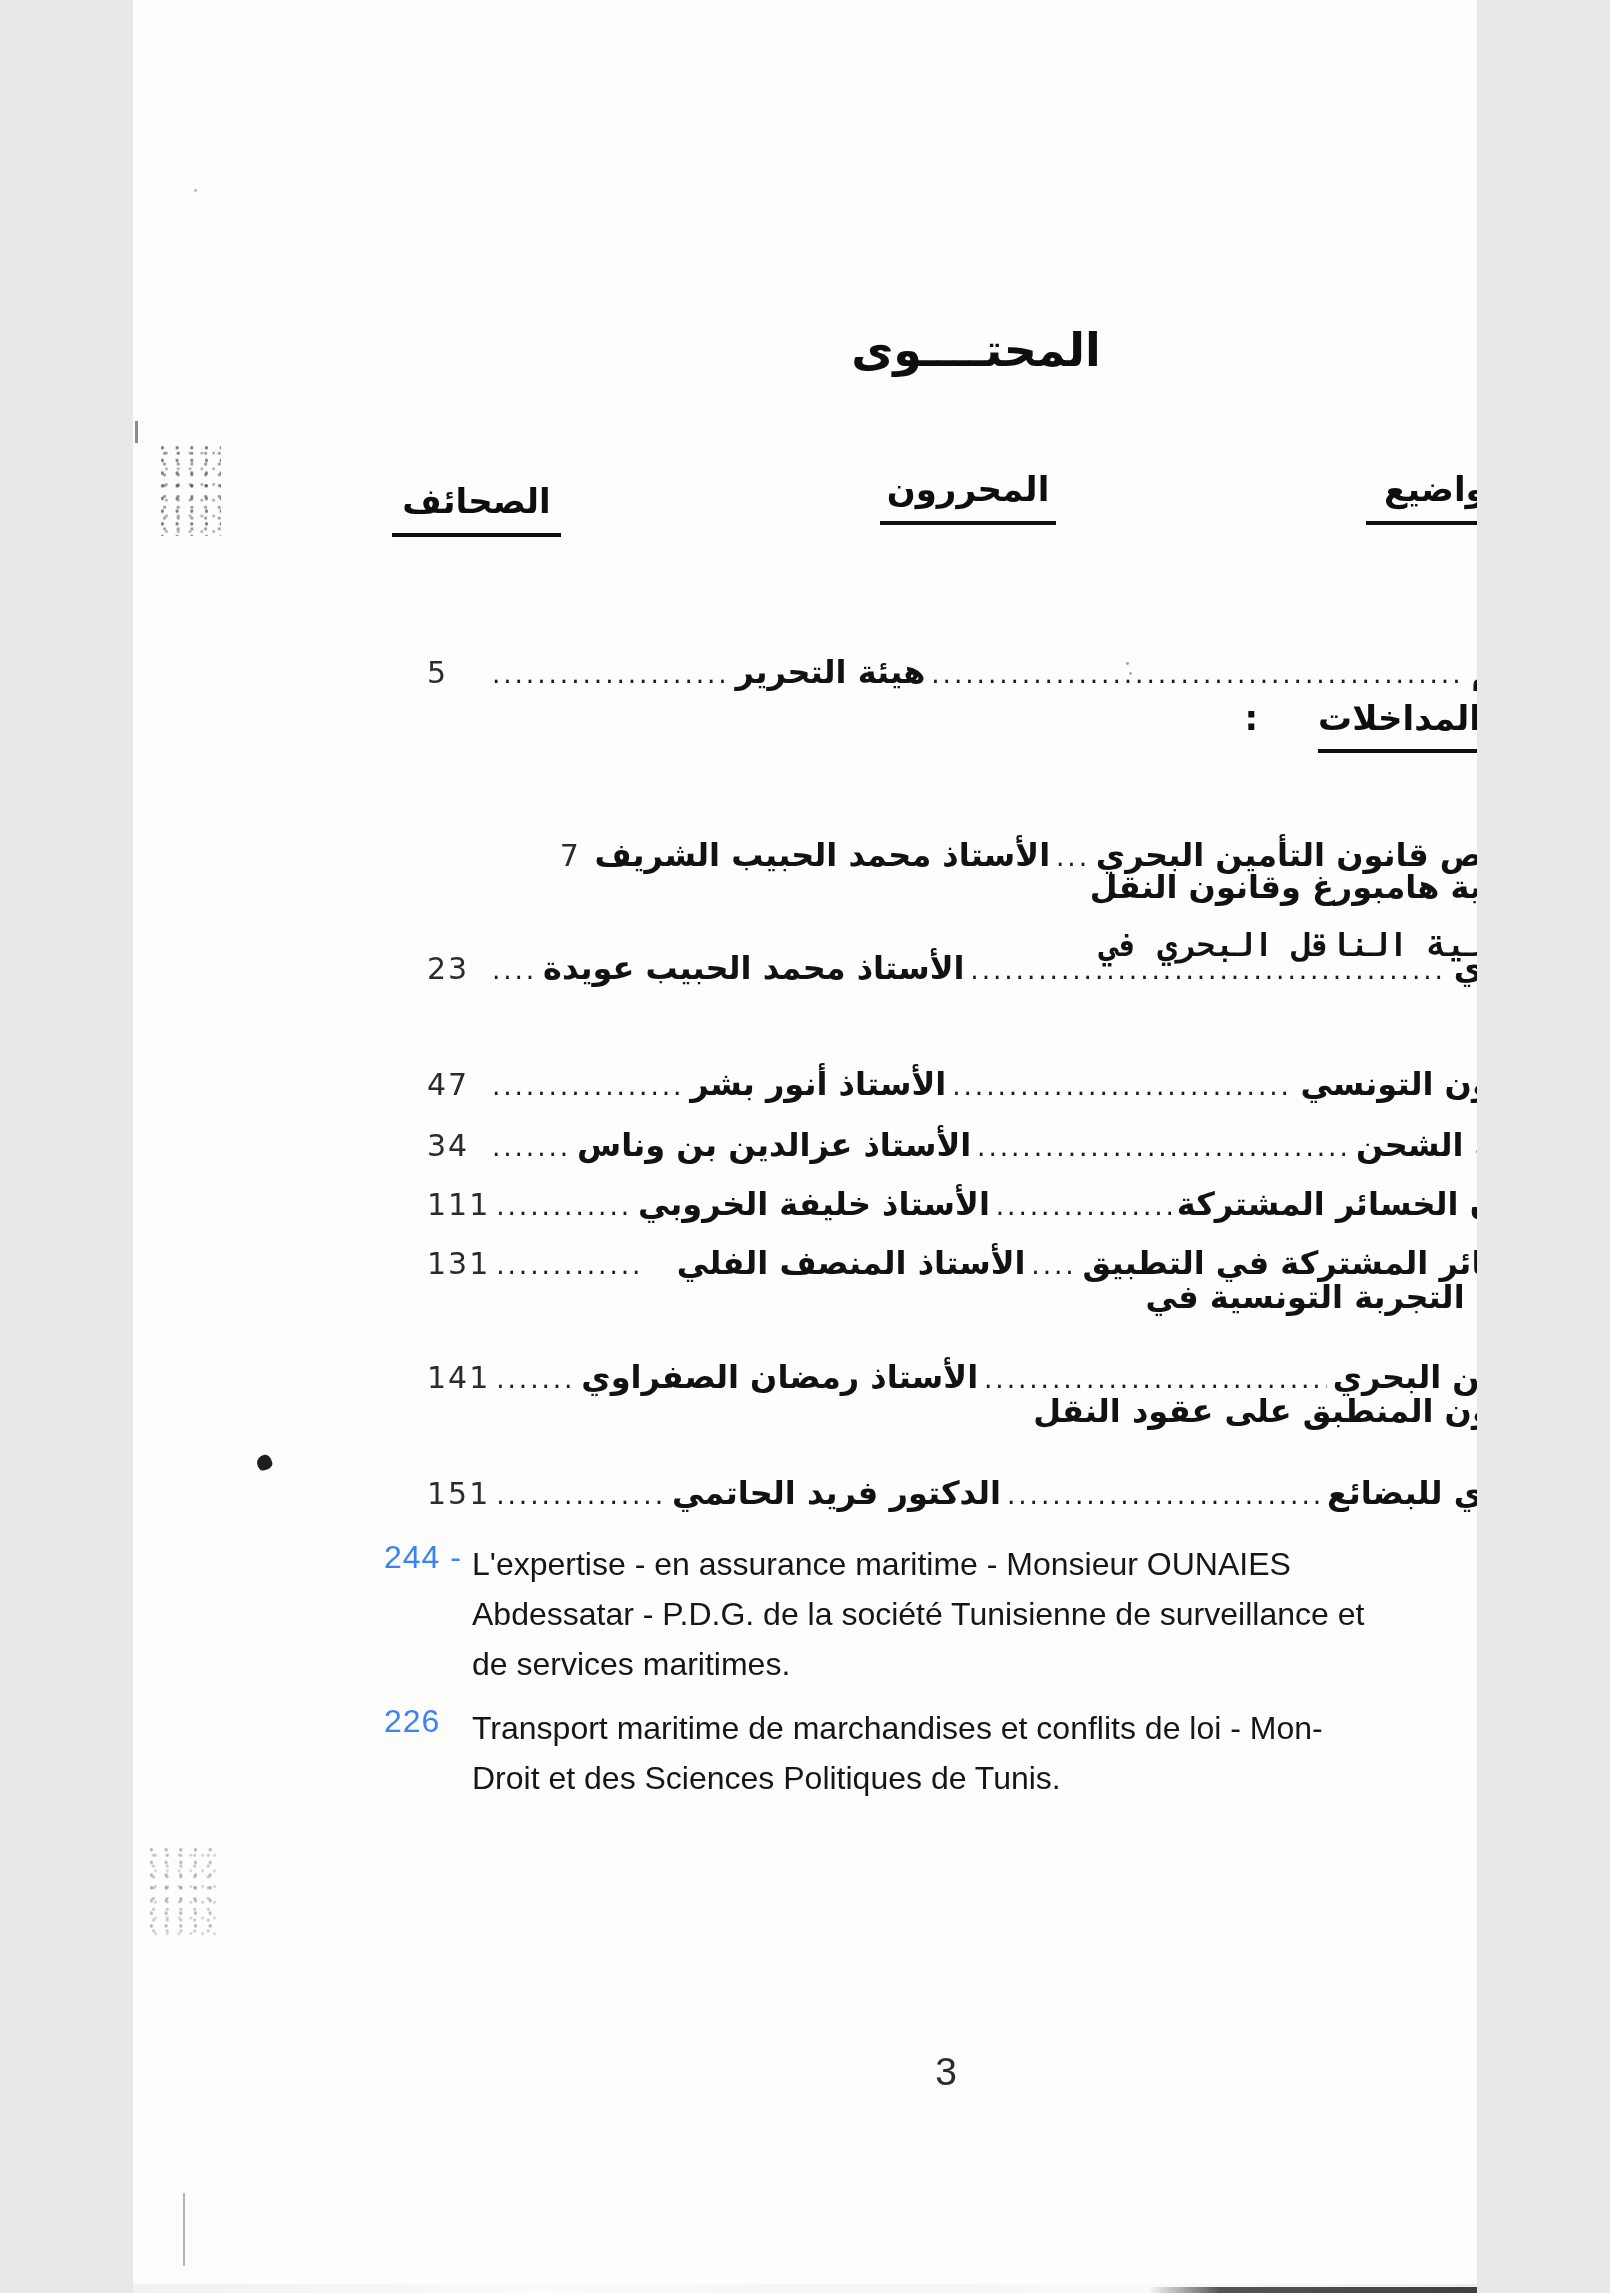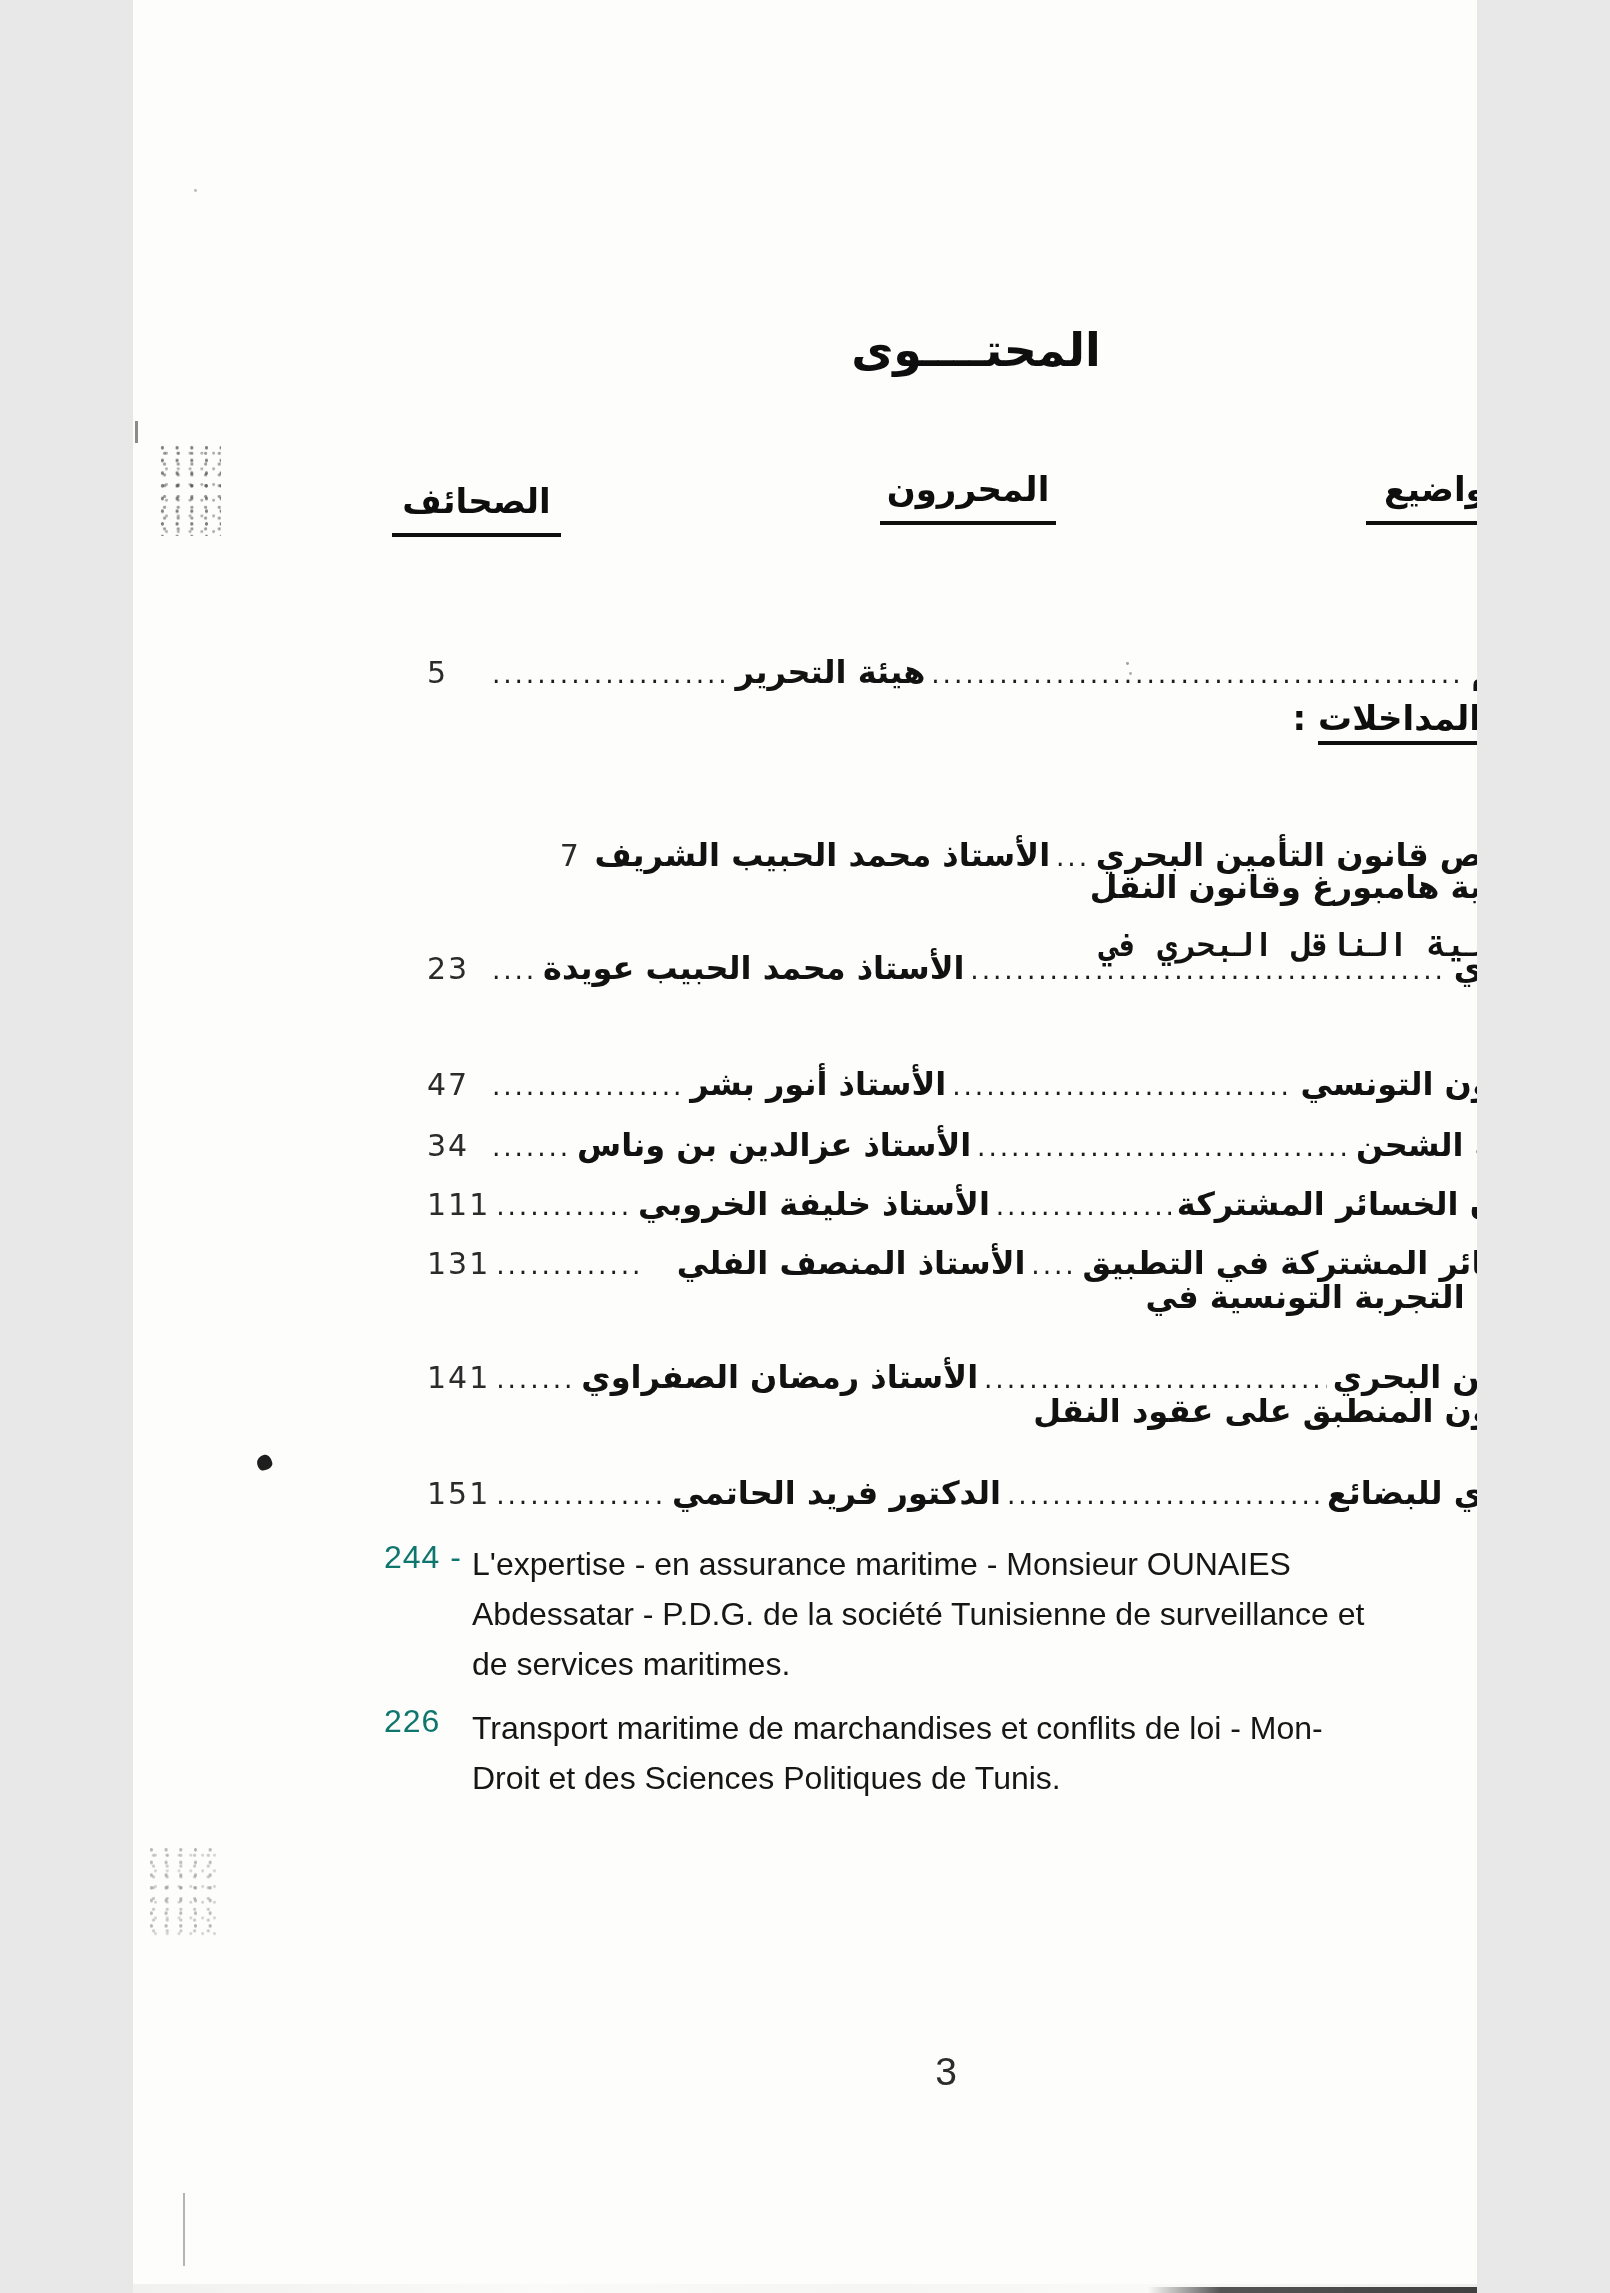--- a/index.html
+++ b/index.html
@@ -32,21 +32,21 @@
   }
   .hdr-topics{left:1233px;width:186px;}
   .hdr-editors{left:747px;width:176px;}
   .hdr-pages{left:259px;width:169px;margin-top:12px;}
   
   .section-heading{
     position:absolute;left:1054px;top:698px;width:294px;
     direction:rtl;text-align:right;
     font-size:34px;font-weight:700;color:#0e0e0e;
   }
-  .section-heading .word{border-bottom:4.9px solid #0f0f0f;padding-bottom:3px;}
+  .section-heading .word{border-bottom:4.9px solid #0f0f0f;padding-bottom:11px;margin-left:48px;}
   
   .trow,.tpre{
     position:absolute;left:294px;width:1135px;
     direction:rtl;
     font-size:32px;font-weight:700;
     color:#121212;
     display:flex;align-items:baseline;
     white-space:nowrap;
   }
   .tpre{display:block;}
@@ -70,21 +70,21 @@
   }
   .spacer{flex:1 1 0;}
   .tpre:empty{display:none;}
   
   .fr{
     position:absolute;left:251px;width:1157px;
     display:flex;align-items:flex-start;
     font-family:"Liberation Sans",sans-serif;
     font-size:32px;color:#161616;
   }
-  .fr-num{width:88px;flex:0 0 88px;letter-spacing:1px;color:#0f766e;}
+  .fr-num{width:88px;flex:0 0 88px;letter-spacing:1px;color:#3b82f6;}
   .fr-lines{flex:1;line-height:50px;}
   .fr-line{white-space:nowrap;}
   
   .page-num{
     position:absolute;left:774px;top:2050px;width:78px;
     text-align:center;
     font-family:"Liberation Sans",sans-serif;
     font-size:39px;font-weight:300;color:#2c2c2c;
   }
   

